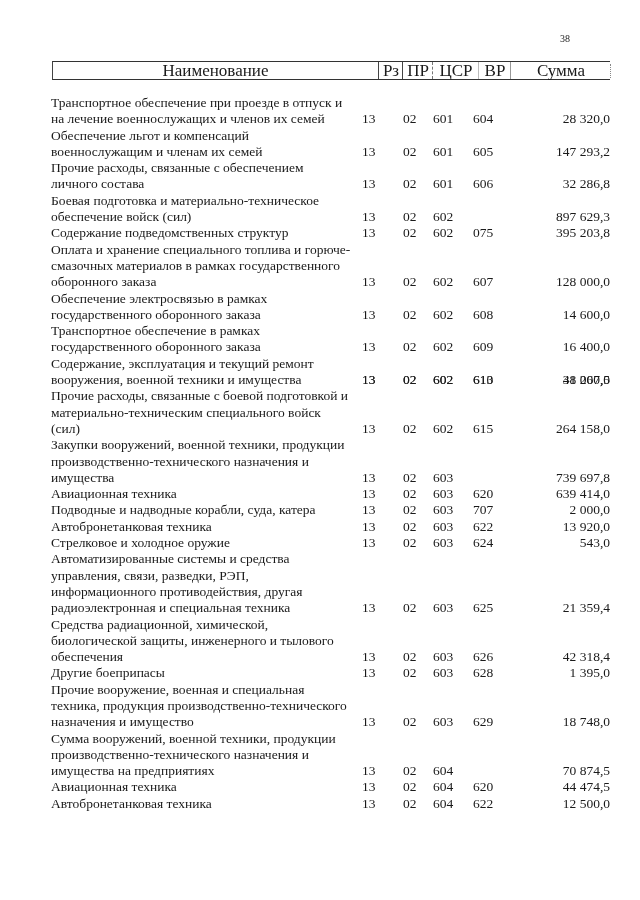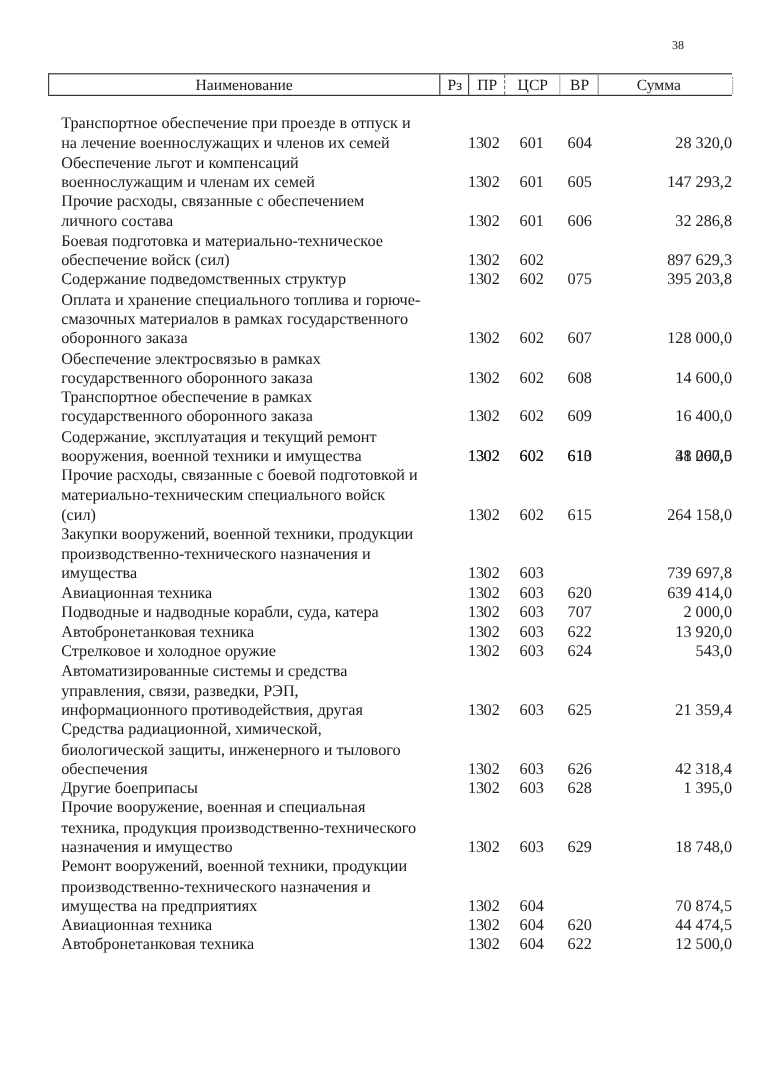--- a/index.html
+++ b/index.html
@@ -17,28 +17,27 @@
     }
     .page-number {
       position: absolute;
       top: 33px;
       left: 560px;
       font-size: 10px;
     }
     .table-header {
       position: absolute;
       top: 61px;
-      left: 40px;
+      left: 52px;
       width: 557px;
       height: 17px;
       border-top: 1px solid #333;
       border-bottom: 1px solid #333;
       border-left: 1px solid #444;
-      font-size: 13px;
-      padding-left: 12px;
+      font-size: 17px;
     }
     .table-header .hcell {
       position: absolute;
       top: 0;
       height: 17px;
       line-height: 17px;
       text-align: center;
     }
     .hcell.name { left: 0; width: 325px; }
     .hcell.rz   { left: 325px; width: 24px; border-left: 1px solid #444; }
@@ -76,21 +75,21 @@
       bottom: 0;
       left: 0;
       width: 640px;
       height: 16.3px;
     }
     .codes .c {
       position: absolute;
       bottom: 0;
       white-space: nowrap;
     }
-    .c.rz  { left: 390px; text-align: right; }
+    .c.rz  { left: 362px; text-align: right; }
     .c.pr  { left: 403px; }
     .c.csr { left: 433px; }
     .c.vr  { left: 473px; }
     .c.sum { right: 30px; text-align: right; }
   </style>
 </head>
 <body>
 
 <div class="page-number">38</div>
 
@@ -305,20 +304,21 @@
         <span class="c csr">603</span>
         <span class="c vr">624</span>
         <span class="c sum">543,0</span>
       </div>
     </div>
     <div class="row">
       <div class="name">
         <span>Автоматизированные системы и средства</span>
         <span>управления, связи, разведки, РЭП,</span>
         <span>информационного противодействия, другая</span>
+        <span>радиоэлектронная и специальная техника</span>
       </div>
       <div class="codes">
         <span class="c rz">13</span>
         <span class="c pr">02</span>
         <span class="c csr">603</span>
         <span class="c vr">625</span>
         <span class="c sum">21 359,4</span>
       </div>
     </div>
     <div class="row">
@@ -356,21 +356,21 @@
       <div class="codes">
         <span class="c rz">13</span>
         <span class="c pr">02</span>
         <span class="c csr">603</span>
         <span class="c vr">629</span>
         <span class="c sum">18 748,0</span>
       </div>
     </div>
     <div class="row">
       <div class="name">
-        <span>Ремонт вооружений, военной техники, продукции</span>
+        <span>Сумма вооружений, военной техники, продукции</span>
         <span>производственно-технического назначения и</span>
         <span>имущества на предприятиях</span>
       </div>
       <div class="codes">
         <span class="c rz">13</span>
         <span class="c pr">02</span>
         <span class="c csr">604</span>
         <span class="c vr"></span>
         <span class="c sum">70 874,5</span>
       </div>

